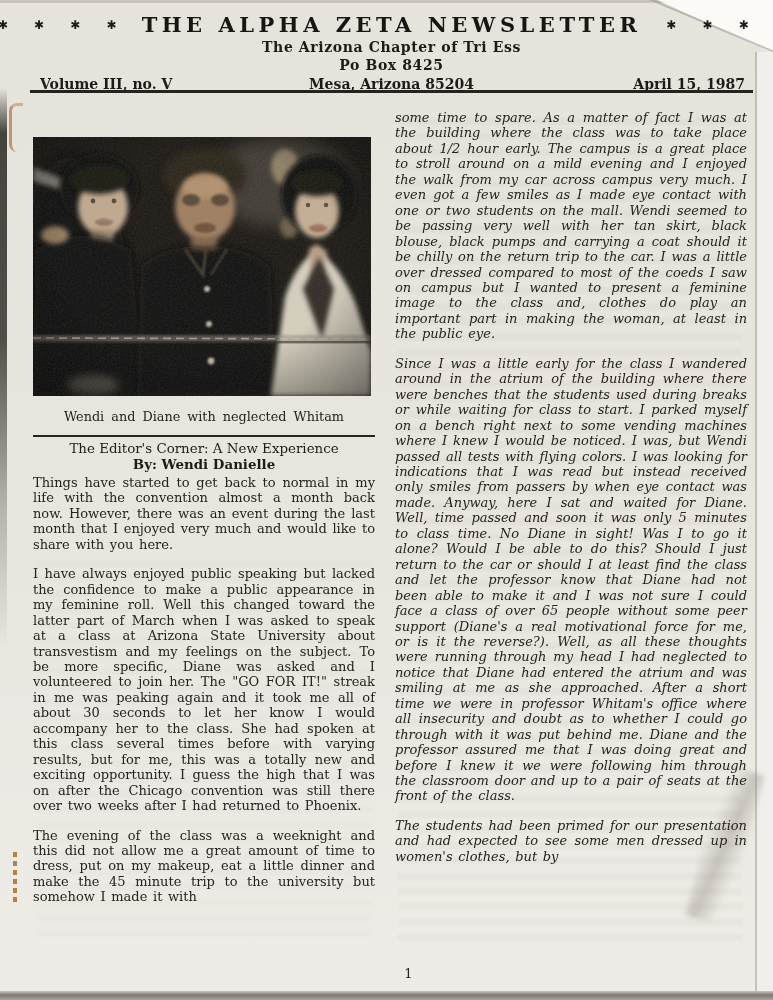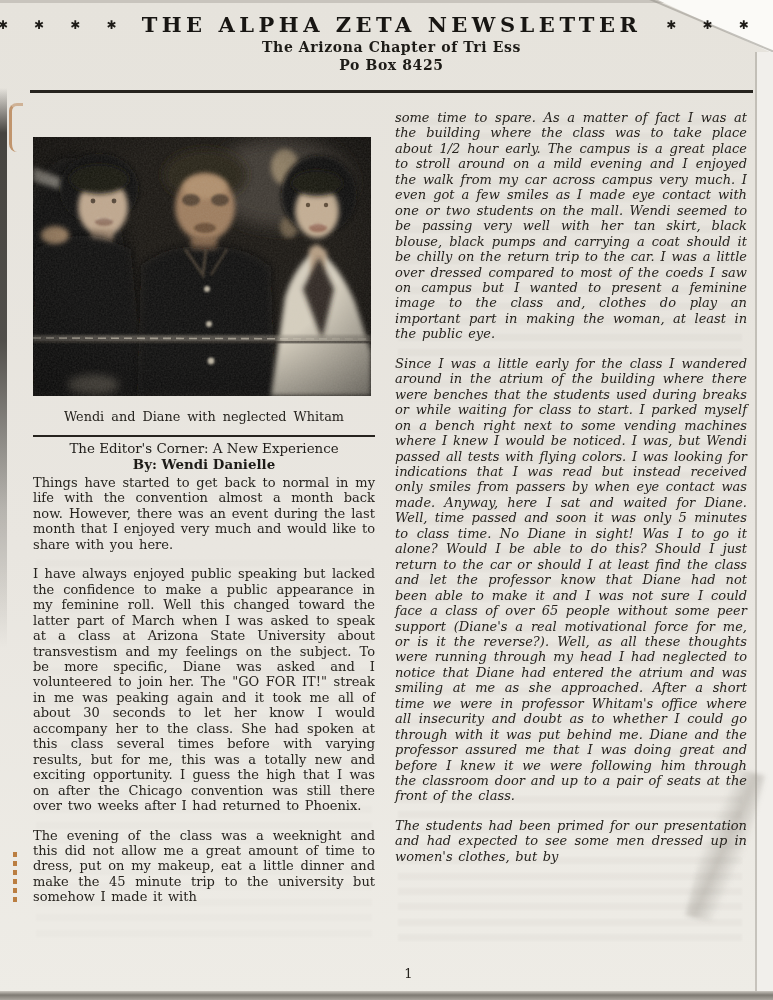--- a/index.html
+++ b/index.html
@@ -79,20 +79,25 @@
   <div class="ghost ghost-l"></div>
 
   <div class="masthead">
     <div class="title-row">
       <span class="stars">✱ ✱ ✱ ✱</span>
       <span class="nl-title">THE ALPHA ZETA NEWSLETTER</span>
       <span class="stars">✱ ✱ ✱ ✱</span>
     </div>
     <div class="mast-sub">The Arizona Chapter of Tri Ess</div>
     <div class="mast-sub">Po Box 8425</div>
+    <div class="info-row">
+      <span class="info-vol">Volume III, no. V</span>
+      <span class="info-city">Mesa, Arizona 85204</span>
+      <span class="info-date">April 15, 1987</span>
+    </div>
   </div>
   <div class="mast-rule"></div>
 
   <div class="col-left">
     <svg class="photo-frame" viewBox="0 0 338 259" role="img">
       <defs>
         <filter id="b1" x="-30%" y="-30%" width="160%" height="160%">
             <feGaussianBlur stdDeviation="1.2"></feGaussianBlur>
           </filter>
         <filter id="b2" x="-30%" y="-30%" width="160%" height="160%">

